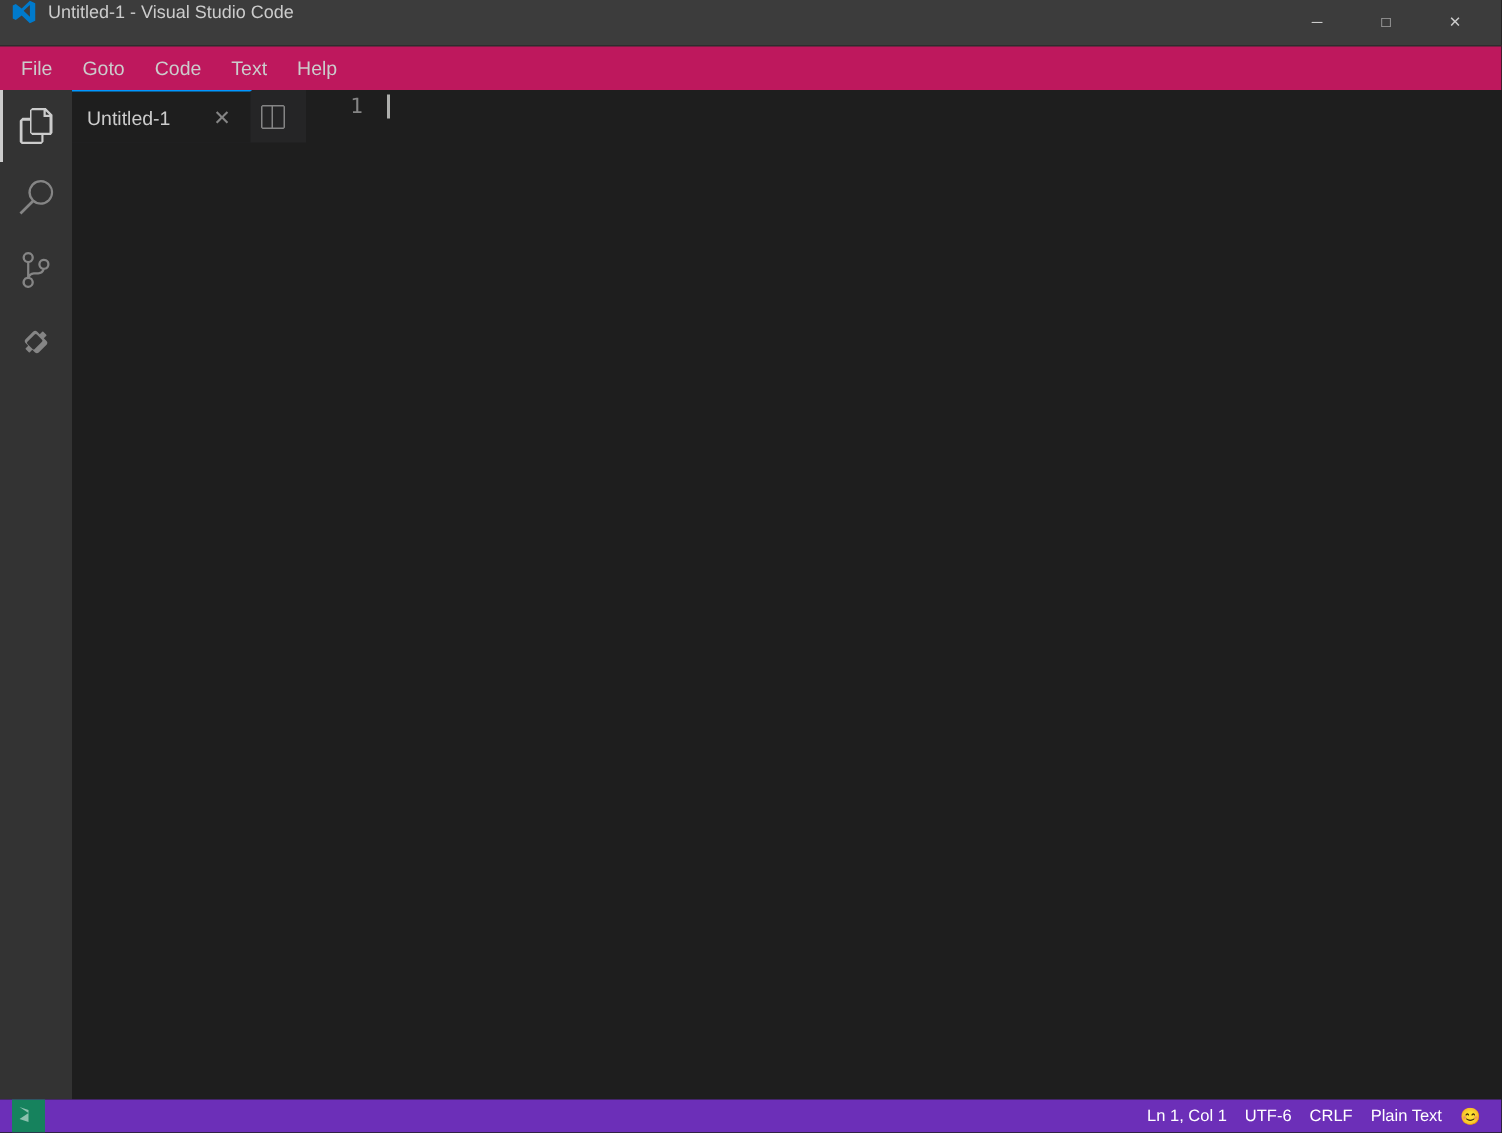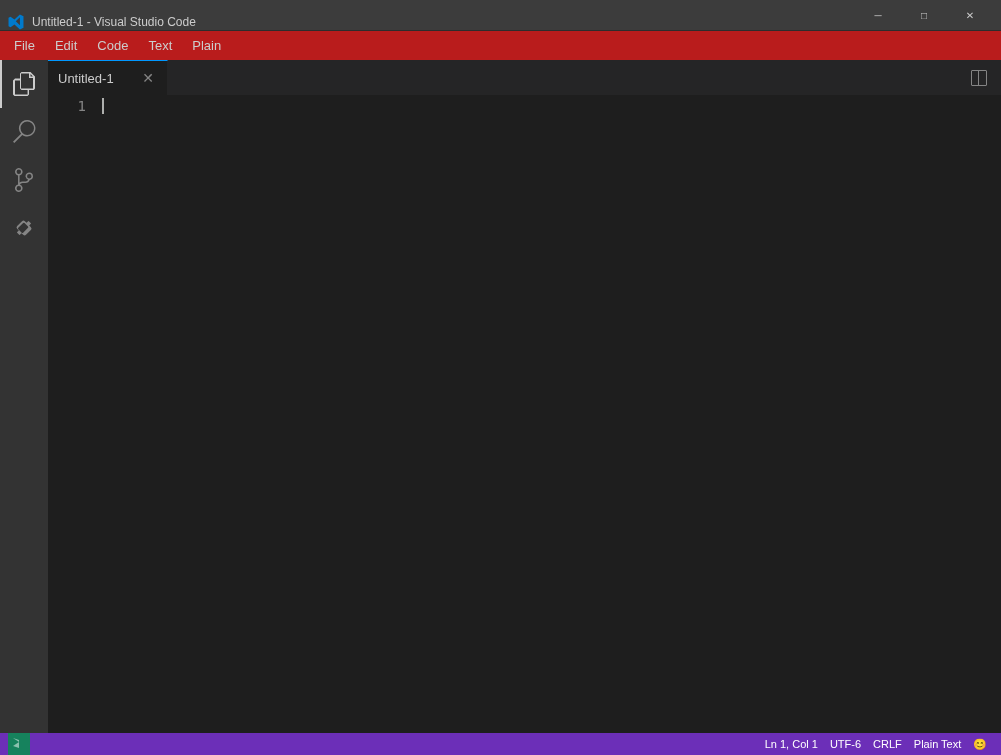--- a/index.html
+++ b/index.html
@@ -11,21 +11,21 @@
       overflow: hidden;
       display: flex;
       flex-direction: column;
     }
 
     
     #title-bar {
       height: 30px;
       background: #3c3c3c;
       display: flex;
-      align-items: flex-end;
+      align-items: flex-start;
       justify-content: space-between;
       padding: 0 8px;
       flex-shrink: 0;
     }
     #title-bar-left {
       display: flex;
       align-items: center;
       gap: 8px;
     }
     #app-icon {
@@ -49,21 +49,21 @@
       color: #cccccc;
       font-size: 10px;
       cursor: pointer;
       background: transparent;
       border: none;
     }
 
     
     #menu-bar {
       height: 30px;
-      background: #b91c1c;
+      background: #be185d;
       display: flex;
       align-items: center;
       padding: 0 4px;
       flex-shrink: 0;
       border-top: 1px solid #2d2d2d;
     }
     .menu-item {
       color: #cccccc;
       font-size: 13px;
       padding: 4px 10px;
@@ -96,21 +96,21 @@
       color: #858585;
       cursor: pointer;
       font-size: 22px;
     }
     .activity-icon.active { color: #cccccc; border-left: 2px solid #cccccc; }
 
     
     #editor-area {
       flex: 1;
       display: flex;
-      flex-direction: column;
+      flex-direction: row;
       background: #1e1e1e;
     }
 
     
     #tab-bar {
       height: 35px;
       background: #252526;
       display: flex;
       align-items: stretch;
       flex-shrink: 0;
@@ -258,24 +258,24 @@
   </div>
   <div id="window-controls">
     <button class="win-btn">─</button>
     <button class="win-btn">□</button>
     <button class="win-btn" id="close-btn">✕</button>
   </div>
 </div>
 
 <div id="menu-bar">
   <span class="menu-item">File</span>
-  <span class="menu-item">Edit</span>
+  <span class="menu-item">Goto</span>
   <span class="menu-item">Code</span>
   <span class="menu-item">Text</span>
-  <span class="menu-item">Plain</span>
+  <span class="menu-item">Help</span>
 </div>
 
 <div id="main">
 
   <div id="activity-bar">
     <div class="activity-icon active">
       <svg class="svg-icon" viewBox="0 0 24 24" xmlns="http://www.w3.org/2000/svg">
         <path d="M17.5 0H8.5L7 1.5v5H2L0 8.5v14.07L1.5 24h13.07L16 22.57V18h4.93L22 16.5V4.5L17.5 0zm0 2.12L19.88 4.5H17.5V2.12zM14.57 22.5H2V8.5h5V16.5l1.5 1.5h6.07v4.5zm5.43-6H8V1.5h8v4.5h4v10.5z"></path>
       </svg>
     </div>

